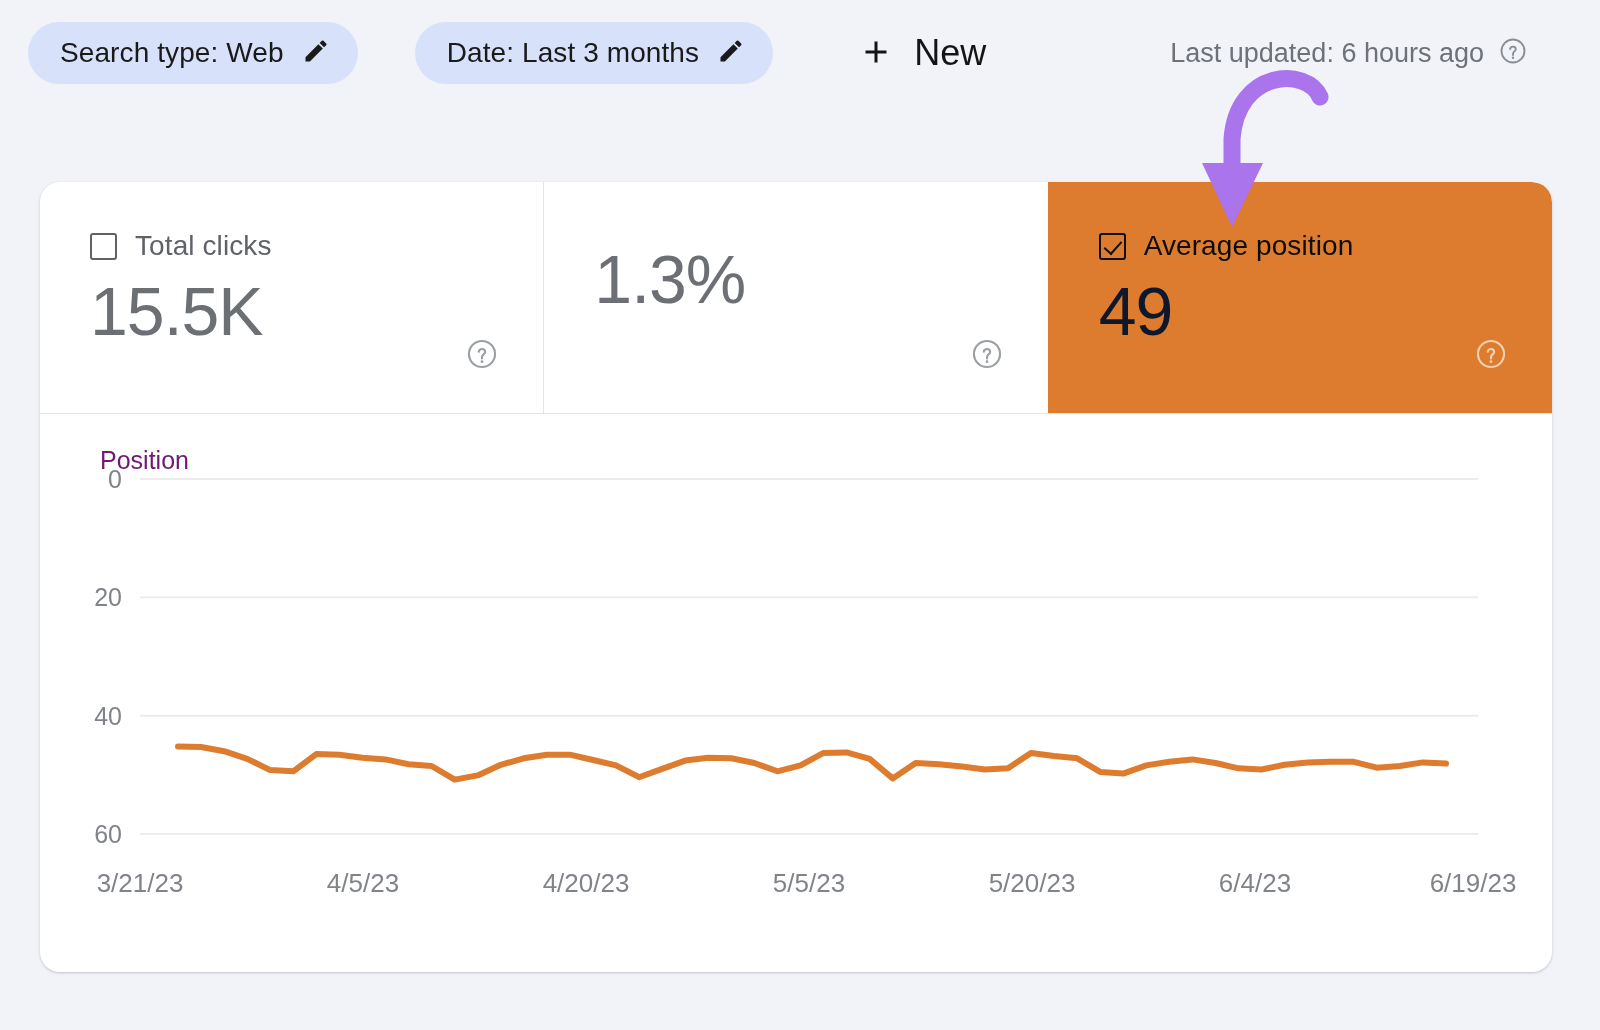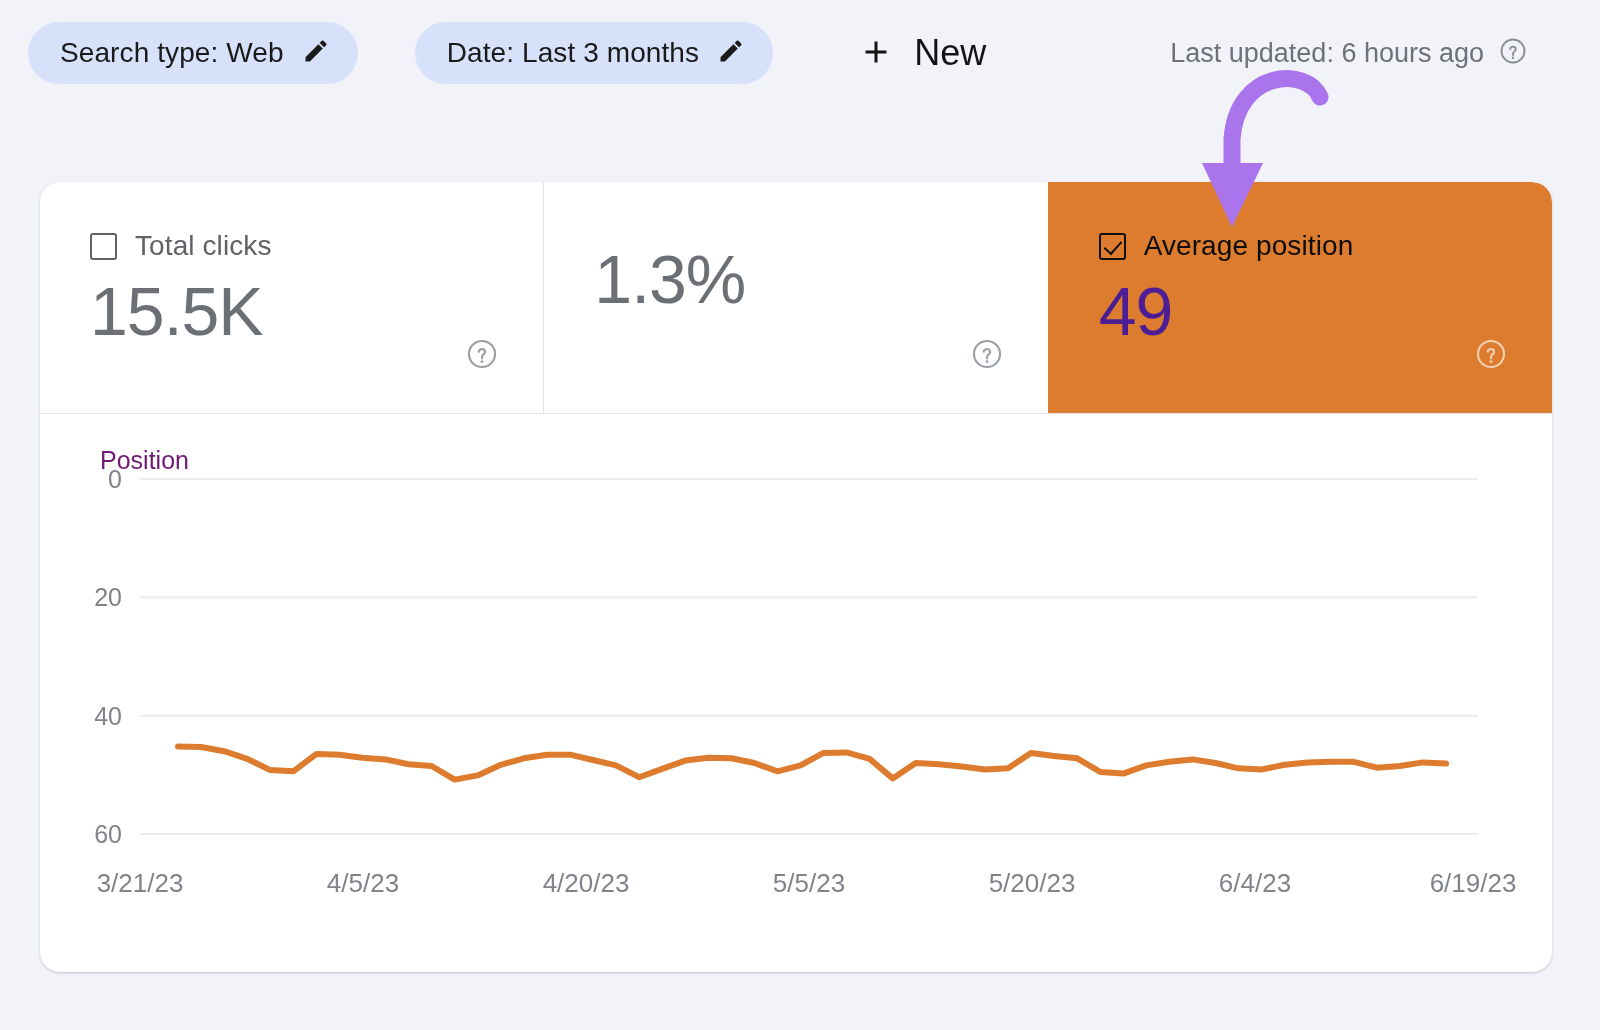--- a/index.html
+++ b/index.html
@@ -139,21 +139,21 @@
   .metric.selected .metric-label { color: #0d0d0d; }
 
   .metric-value {
     margin-top: 14px;
     font-size: 68px;
     font-weight: 400;
     color: #6c7075;
     letter-spacing: -1px;
     line-height: 1.05;
   }
-  .metric.selected .metric-value { color: #4c1d95; }
+  .metric.selected .metric-value { color: #0f172a; }
 
   .metric-help {
     position: absolute;
     right: 44px;
     bottom: 38px;
   }
 
   
   .help-ico { display: block; }
 

